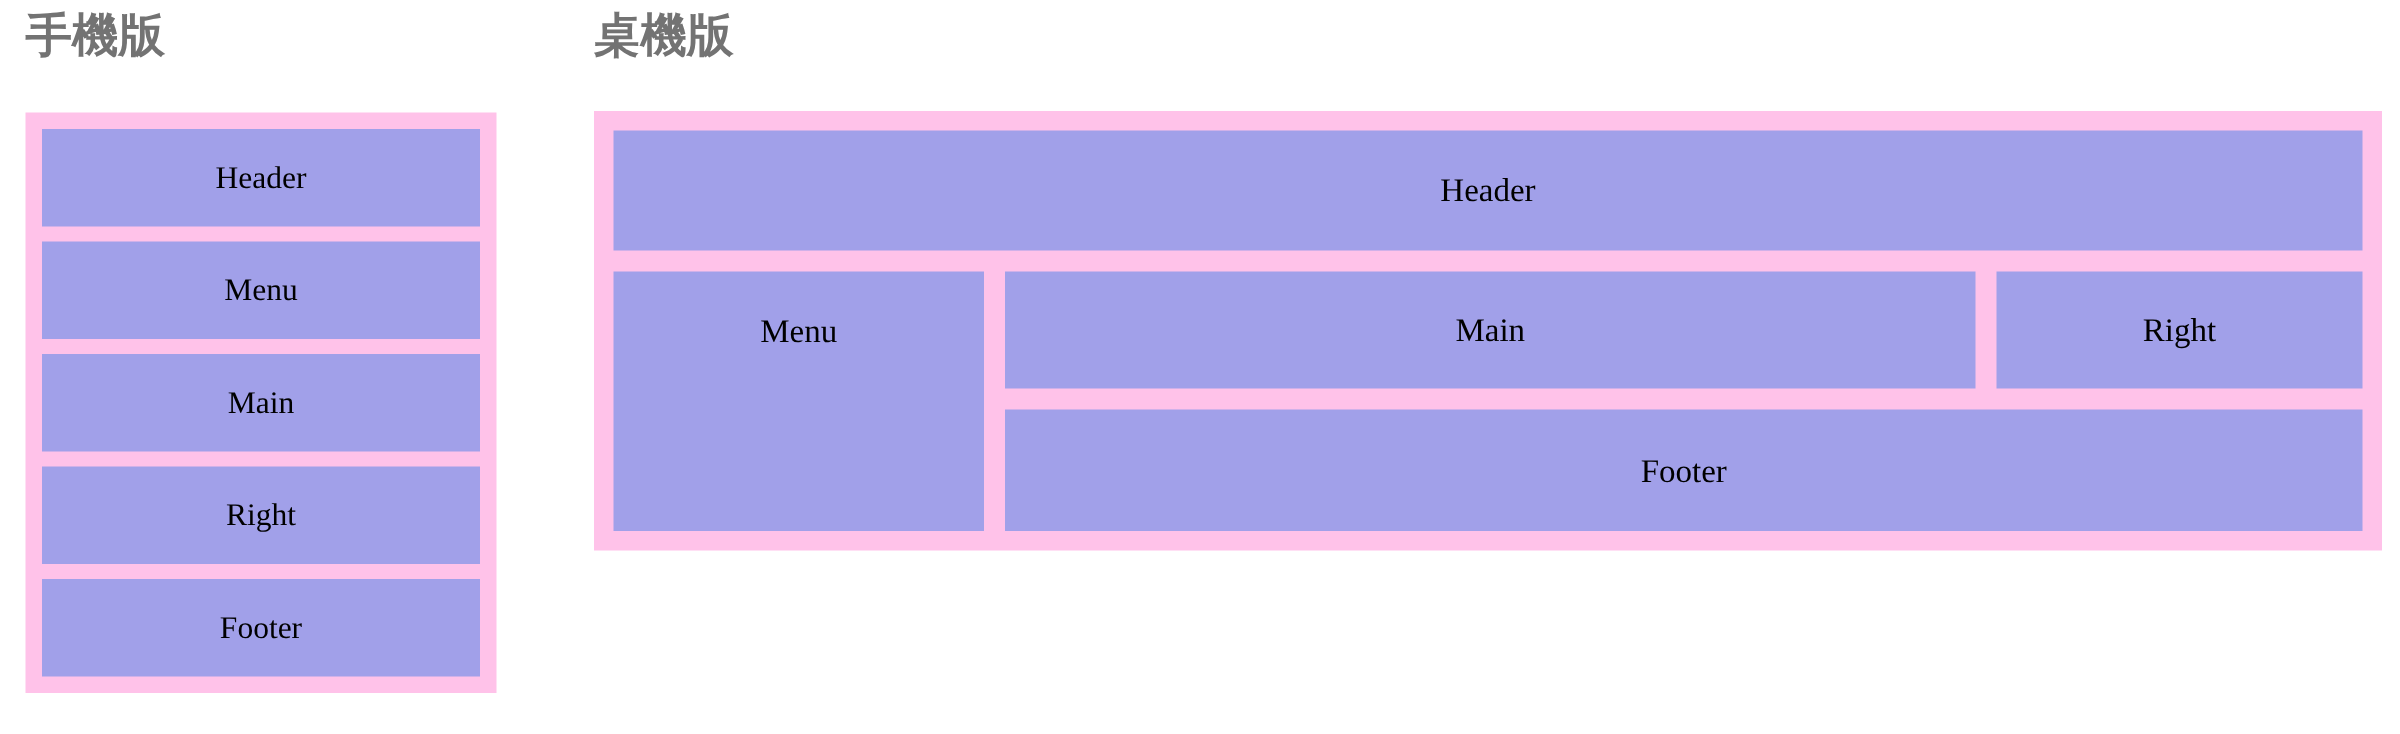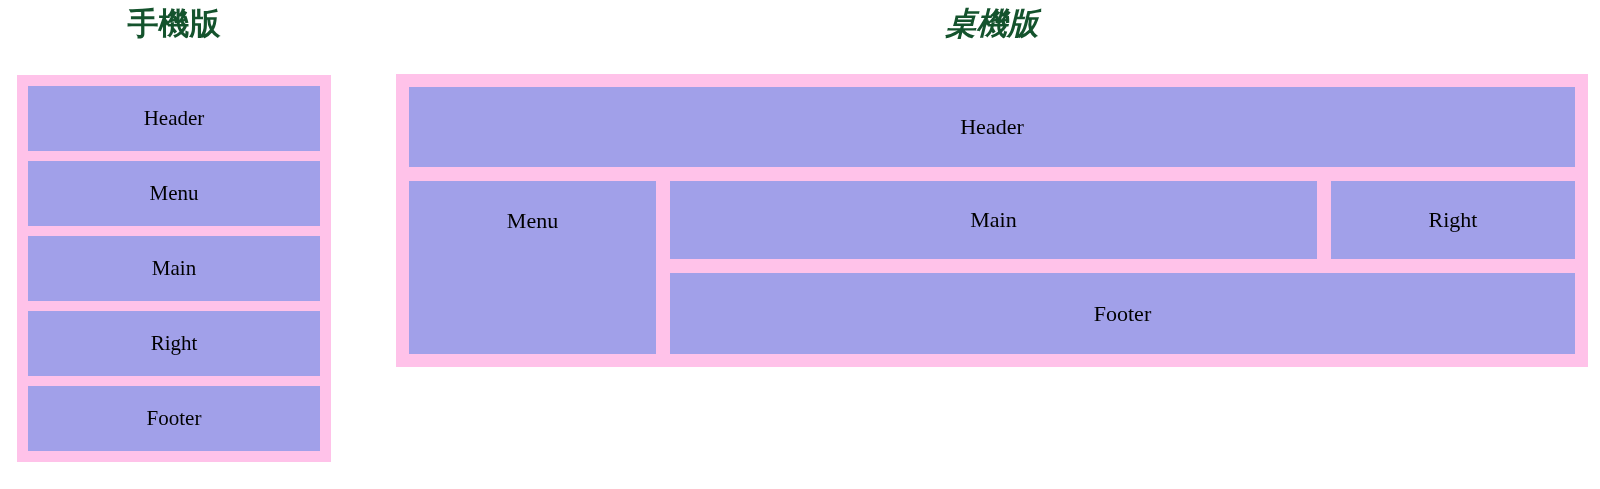--- a/index.html
+++ b/index.html
@@ -15,28 +15,27 @@
     color: #000000;
     overflow: hidden;
   }
 
   
   .section-title {
     position: absolute;
     top: 2px;
     height: 44px;
     line-height: 44px;
-    text-align: center;
     font-family: "Liberation Sans", "DejaVu Sans", sans-serif;
     font-weight: bold;
     font-size: 31px;
-    color: #14532d;
+    color: #737373;
   }
   .mobile-title  { left: 17px;  width: 314px; }
-  .desktop-title { left: 396px; width: 1192px; font-style: italic; }
+  .desktop-title { left: 396px; width: 1192px; }
 
   
   .mobile-container {
     position: absolute;
     left: 17px;
     top: 75px;
     width: 314px;
     height: 387px;
     box-sizing: border-box;
     background: var(--pink, #ffc2e9);

